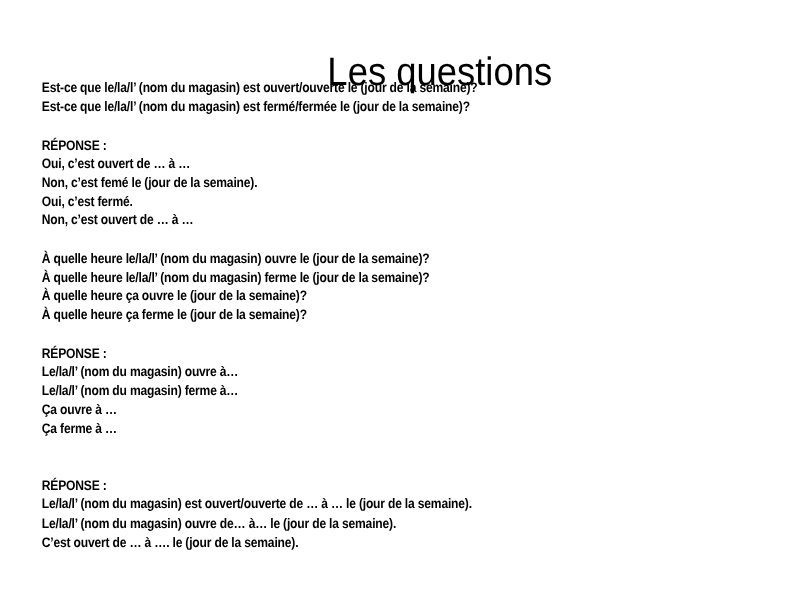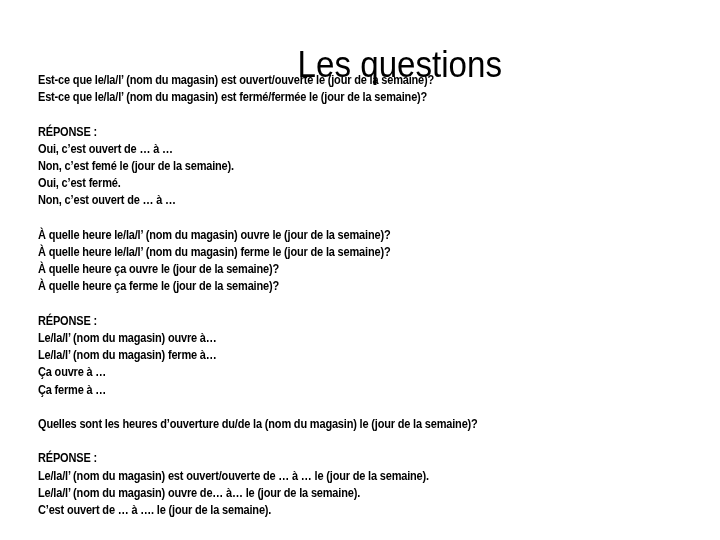--- a/index.html
+++ b/index.html
@@ -85,23 +85,20 @@
 
   <div class="block">
     <span class="line">RÉPONSE :</span>
     <span class="line">Le/la/l’ (nom du magasin) ouvre à…</span>
     <span class="line">Le/la/l’ (nom du magasin) ferme à…</span>
     <span class="line">Ça ouvre à …</span>
     <span class="line">Ça ferme à …</span>
   </div>
   <div class="gap"></div>
 
-  <div class="block">
-    <span class="line">Quelles sont les heures d’ouverture du/de la (nom du magasin) le (jour de la semaine)?</span>
-  </div>
   <div class="gap"></div>
 
   <div class="block">
     <span class="line">RÉPONSE :</span>
     <span class="line">Le/la/l’ (nom du magasin) est ouvert/ouverte de … à … le (jour de la semaine).</span>
     <span class="line">Le/la/l’ (nom du magasin) ouvre de… à… le (jour de la semaine).</span>
     <span class="line">C’est ouvert de … à …. le (jour de la semaine).</span>
   </div>
 
 </div>

